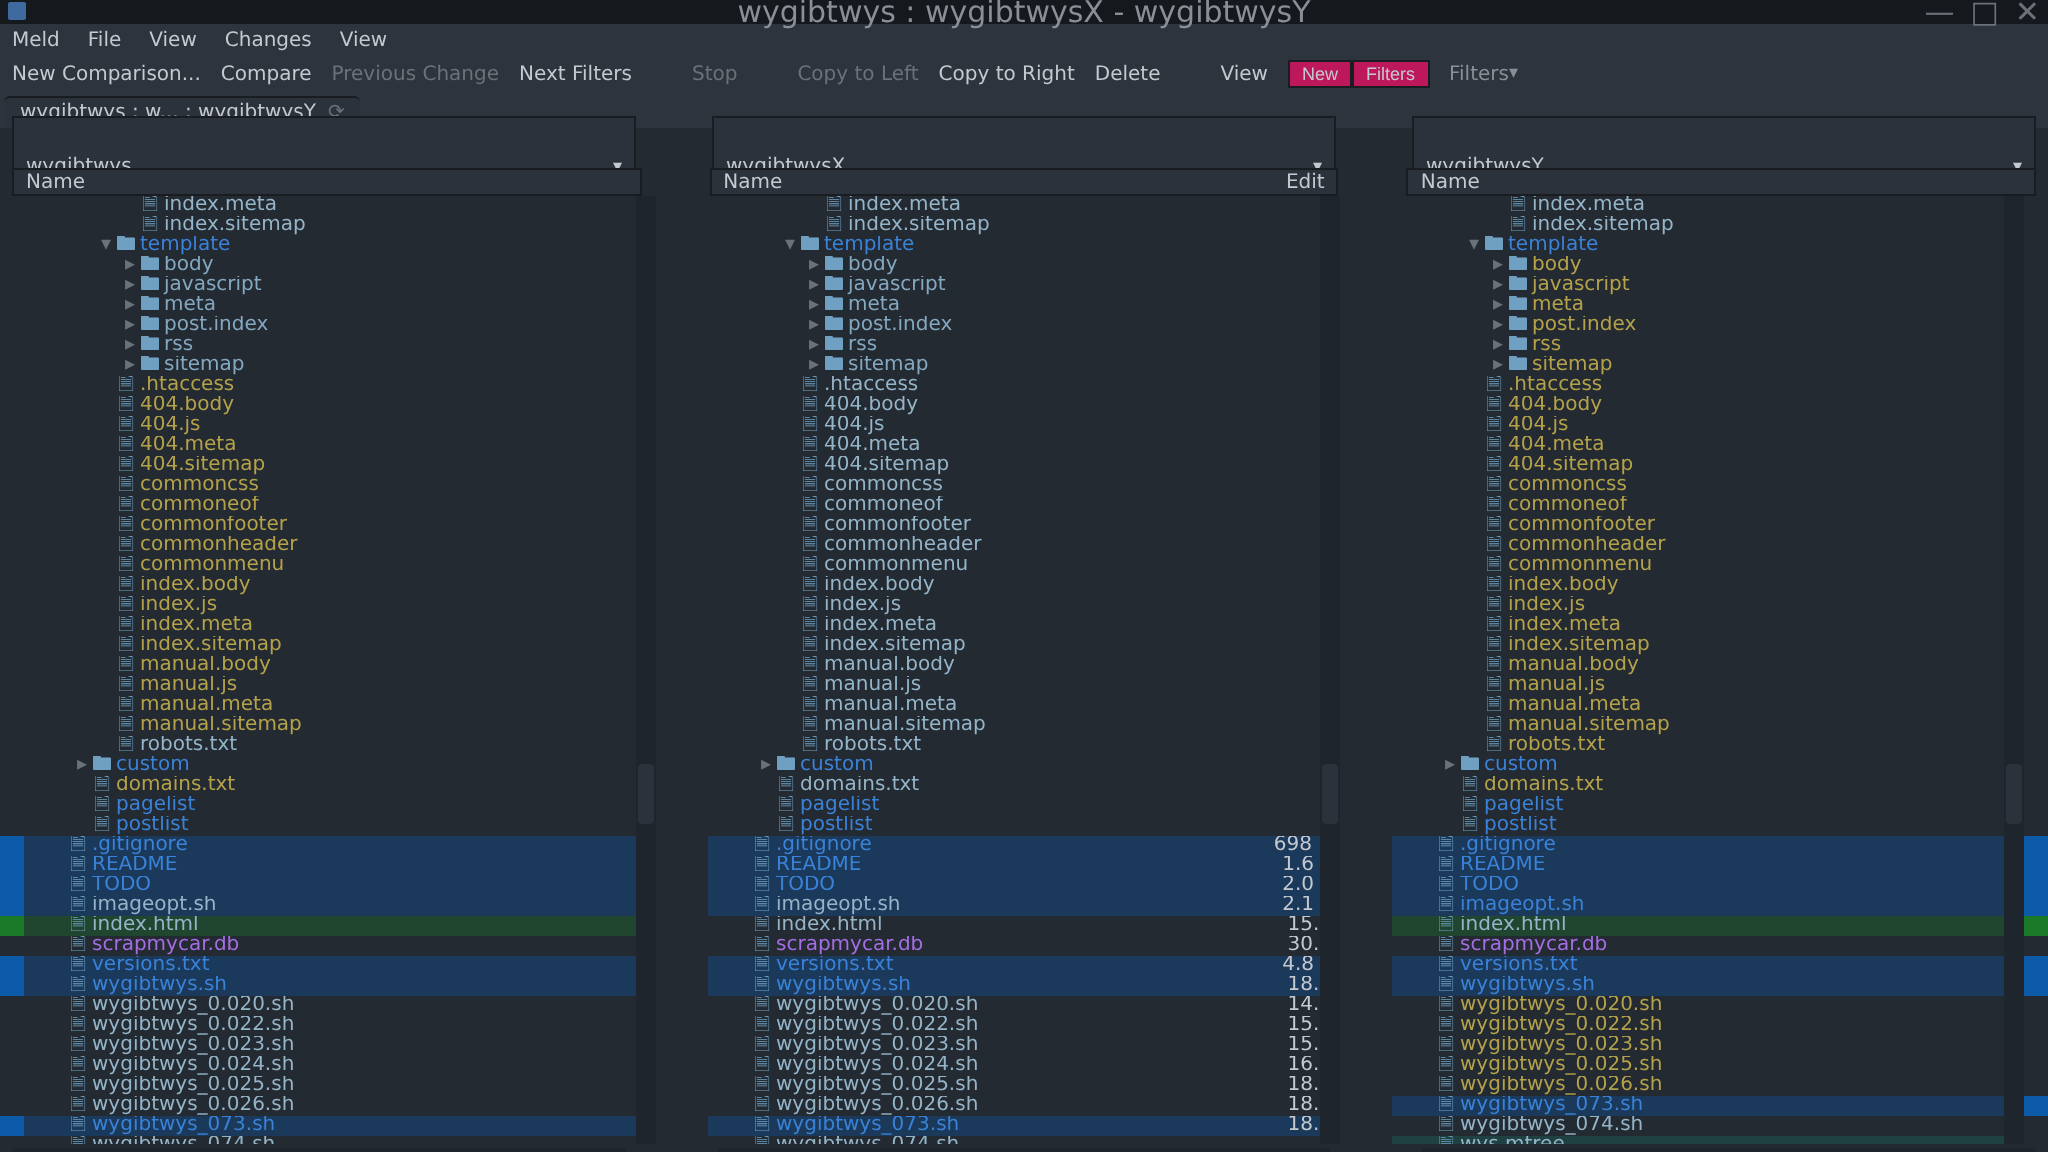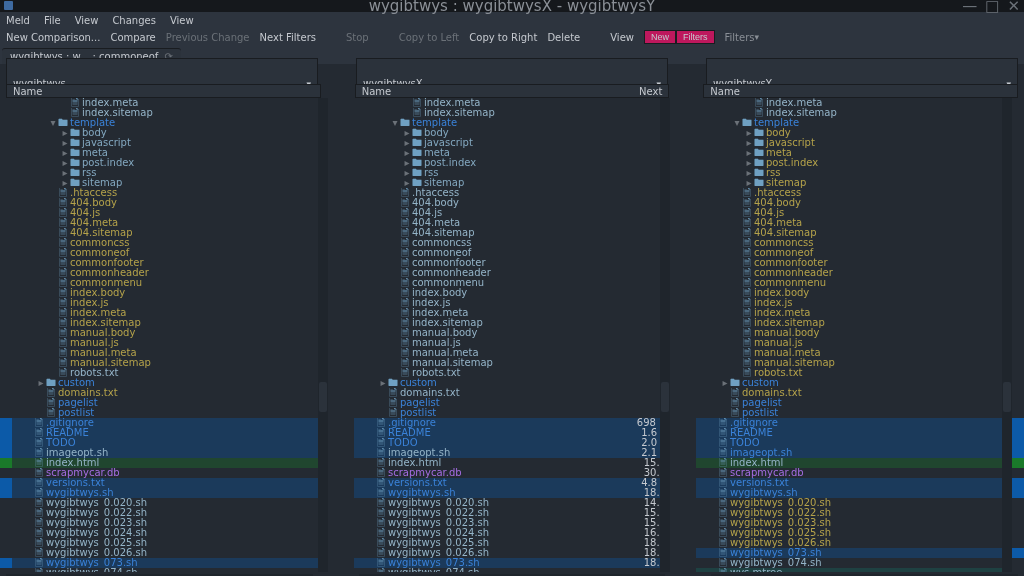--- a/index.html
+++ b/index.html
@@ -180,21 +180,21 @@
     <button class="on">Filters</button>
   </span>
   <span class="filt">
     <span>Filters</span>
       <span class="chev">▾</span>
   </span>
 </div>
 
 <div class="tabbar">
   <div class="tab">
-    <span>wygibtwys : w... : commoneof</span>
+    <span>wygibtwys : w... : wygibtwysY</span>
     <span class="close">⟳</span>
   </div>
 </div>
 
 <div class="headerselect">
   <div class="sel-box">
     <span>wygibtwys</span>
     <span class="chev">▾</span>
   </div>
   <div class="mid-gap"></div>
@@ -209,21 +209,21 @@
   </div>
 </div>
 
 <div class="colheads">
   <div class="colhead">
     <div class="left-col">Name</div>
   </div>
   <div class="mid-gap" style="width:26px"></div>
   <div class="colhead">
     <div class="left-col">Name</div>
-    <div class="right-col">Next</div>
+    <div class="right-col">Edit</div>
   </div>
   <div class="mid-gap" style="width:26px"></div>
   <div class="colhead">
     <div class="left-col">Name</div>
   </div>
 </div>
 
 <div class="panes">
   <div class="gutter" id="gut-l">
       <div class="mark"></div>

